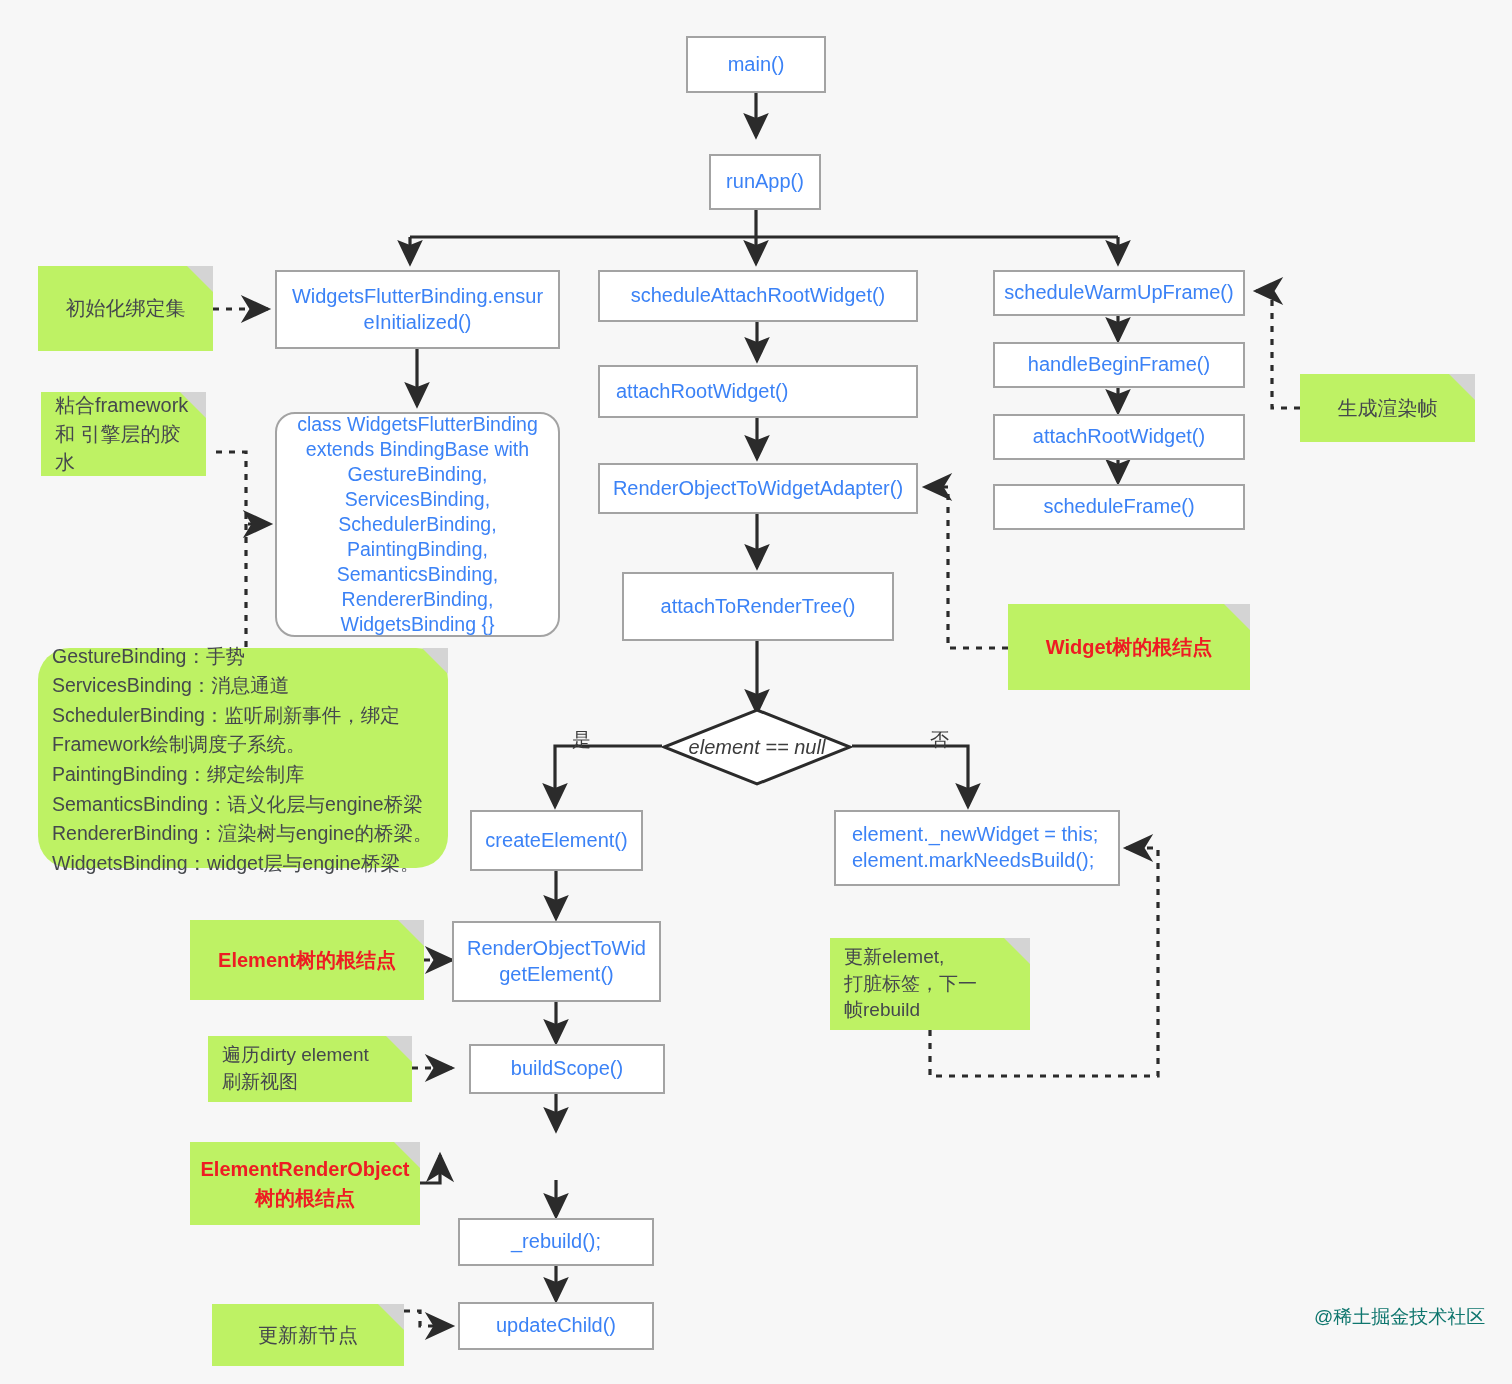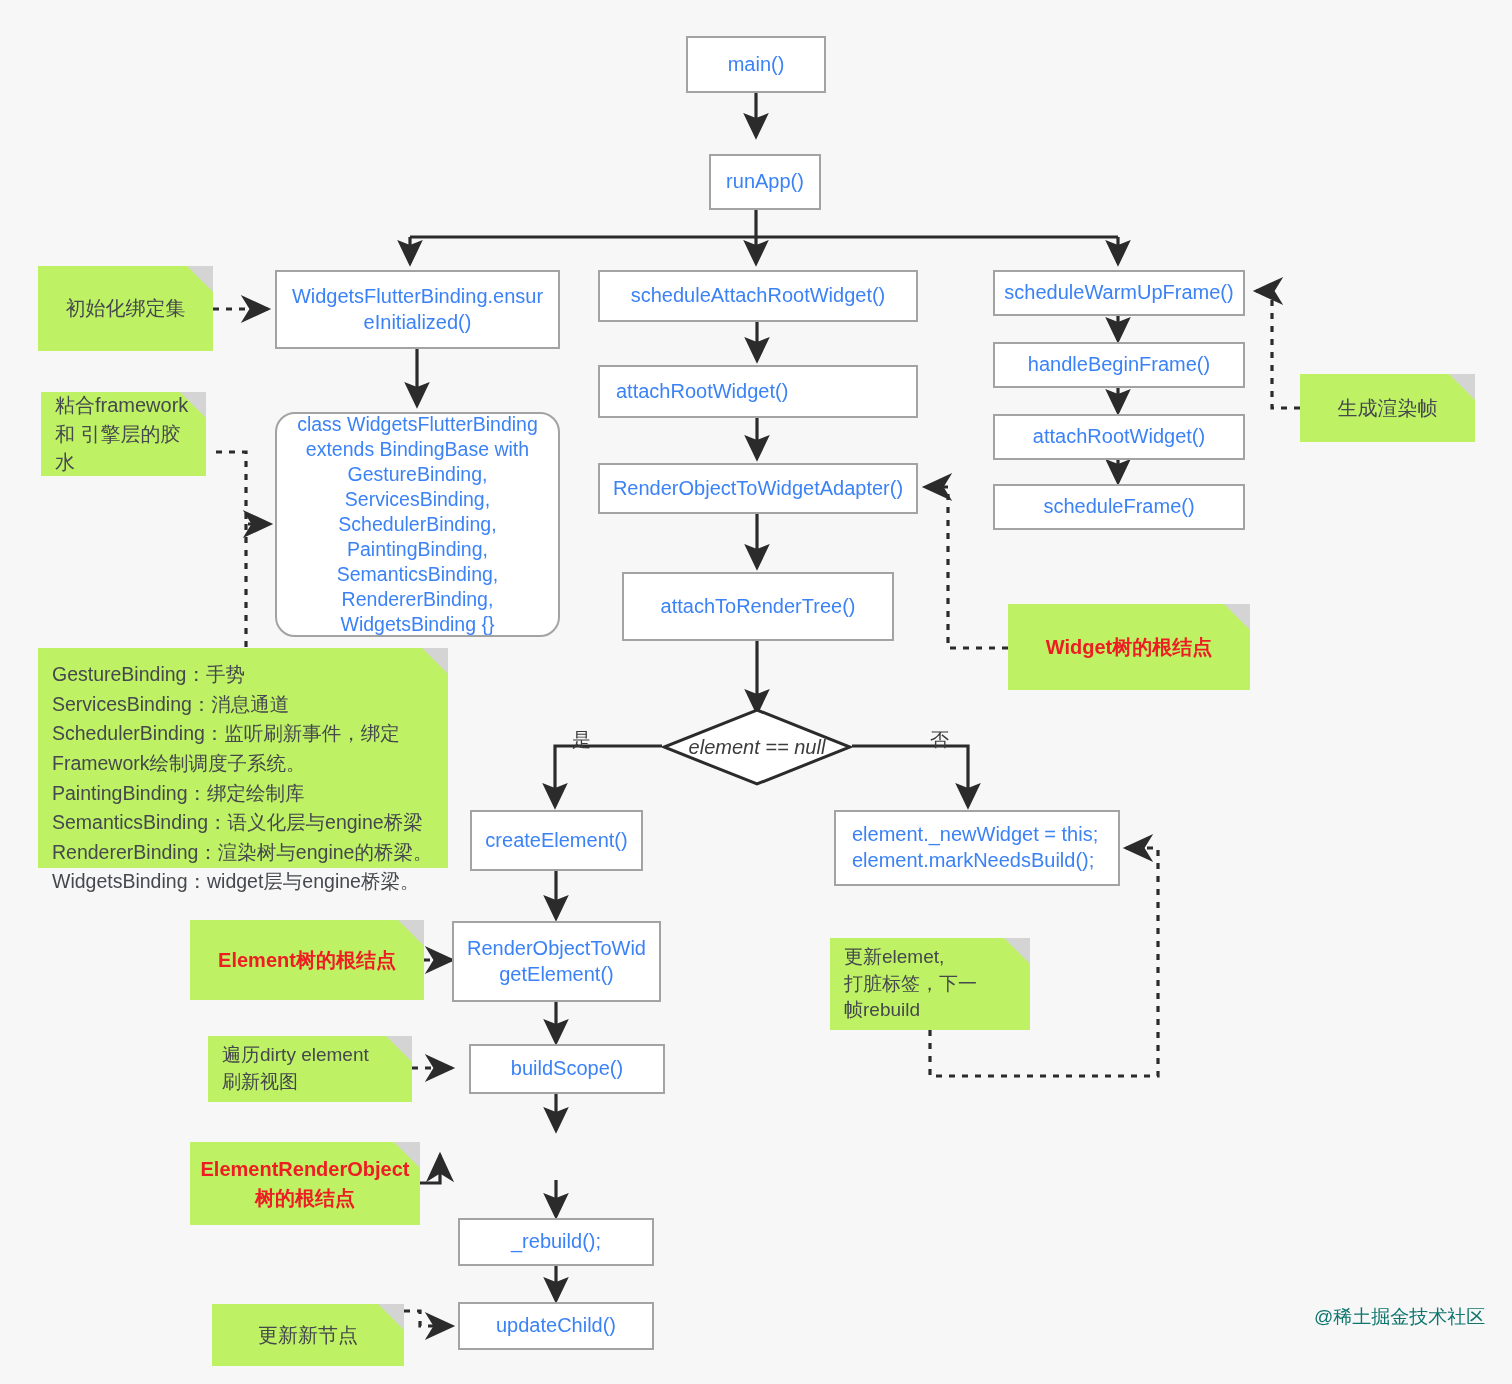--- a/index.html
+++ b/index.html
@@ -92,22 +92,23 @@
   .note.red {
     color: #ee1c23;
     font-weight: bold;
     justify-content: center;
     text-align: center;
   }
   .note.small { font-size: 19px; }
   .note.binding-list {
     font-size: 19.5px;
     line-height: 1.52;
-    align-items: flex-start;
+    align-items: center;
     padding-top: 12px;
+    border-radius: 32px;
   }
   .branch-label {
     position: absolute;
     font-size: 19px;
     color: #3c3c3c;
     z-index: 4;
   }
   .watermark {
     position: absolute;
     font-size: 19px;

